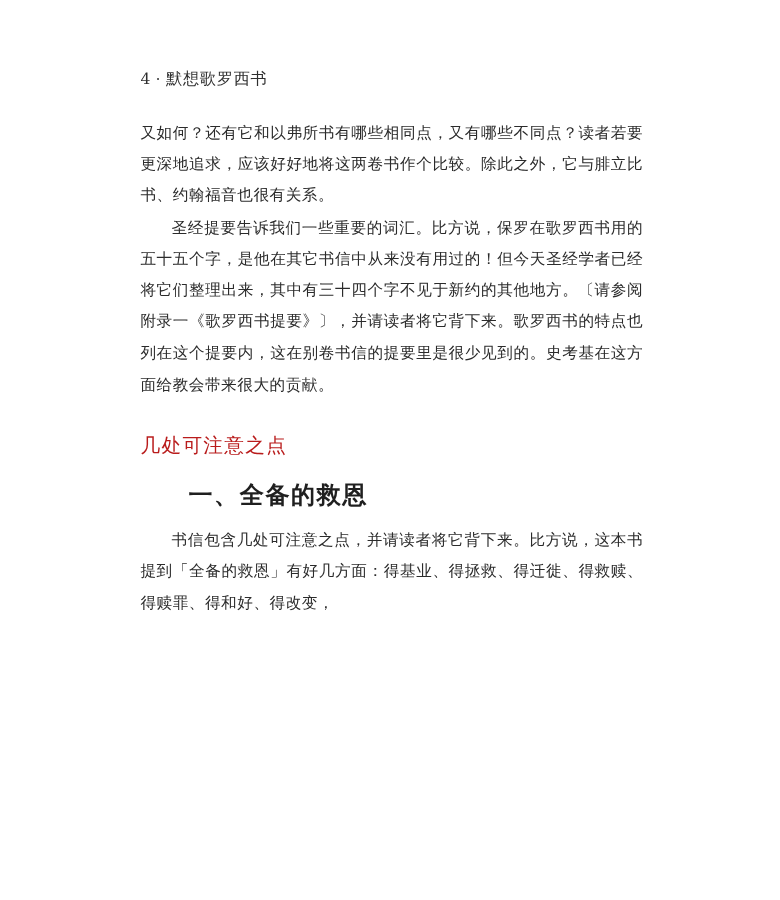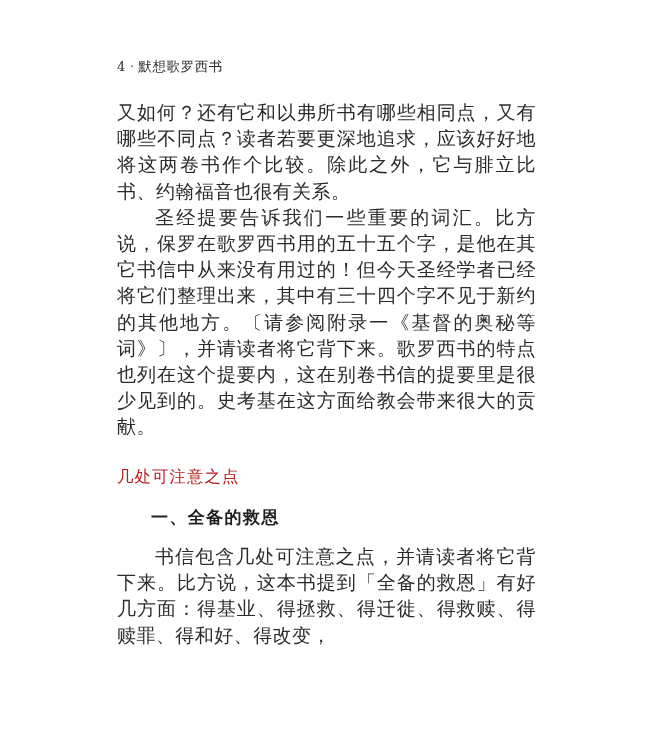--- a/index.html
+++ b/index.html
@@ -37,42 +37,42 @@
     font-size: 12px;
   }
   .body-col {
     position: absolute;
     left: 117px;
     top: 99px;
     width: 419px;
   }
   p.para {
     margin: 0;
-    font-size: 19px;
+    font-size: 13px;
     line-height: 26.2px;
     text-align: justify;
     text-justify: inter-character;
     letter-spacing: 0.45px;
     text-indent: 2em;
     color: #2b2b2b;
   }
   p.para.first {
     text-indent: 0;
   }
   h2.head-main {
     margin: 0;
     font-size: 16.4px;
     line-height: 26.2px;
     font-weight: normal;
     letter-spacing: 1.1px;
     color: #b91c1c;
   }
   h3.head-sub {
     margin: 0;
-    font-size: 17px;
+    font-size: 20px;
     line-height: 26.2px;
     font-weight: bold;
     letter-spacing: 1.4px;
     padding-left: 2em;
     color: #1f1f1f;
   }
   .gap-head-main {
     height: 24px;
   }
   .gap-head-sub {
@@ -88,21 +88,21 @@
 <div class="page">
 
   <div class="running-head">
     <span class="folio">4</span><span class="sep">·</span><span>默想歌罗西书</span>
   </div>
 
   <div class="body-col">
 
     <p class="para first">又如何？还有它和以弗所书有哪些相同点，又有哪些不同点？读者若要更深地追求，应该好好地将这两卷书作个比较。除此之外，它与腓立比书、约翰福音也很有关系。</p>
 
-    <p class="para">圣经提要告诉我们一些重要的词汇。比方说，保罗在歌罗西书用的五十五个字，是他在其它书信中从来没有用过的！但今天圣经学者已经将它们整理出来，其中有三十四个字不见于新约的其他地方。〔请参阅附录一《基督的奥秘等词》〕，并请读者将它背下来。歌罗西书的特点也列在这个提要内，这在别卷书信的提要里是很少见到的。史考基在这方面给教会带来很大的贡献。</p>
+    <p class="para">圣经提要告诉我们一些重要的词汇。比方说，保罗在歌罗西书用的五十五个字，是他在其它书信中从来没有用过的！但今天圣经学者已经将它们整理出来，其中有三十四个字不见于新约的其他地方。〔请参阅附录一《歌罗西书提要》〕，并请读者将它背下来。歌罗西书的特点也列在这个提要内，这在别卷书信的提要里是很少见到的。史考基在这方面给教会带来很大的贡献。</p>
 
 
     <div class="gap-head-main"></div>
 
     <h2 class="head-main">几处可注意之点</h2>
 
     <div class="gap-head-sub"></div>
 
     <h3 class="head-sub">一、全备的救恩</h3>
 

